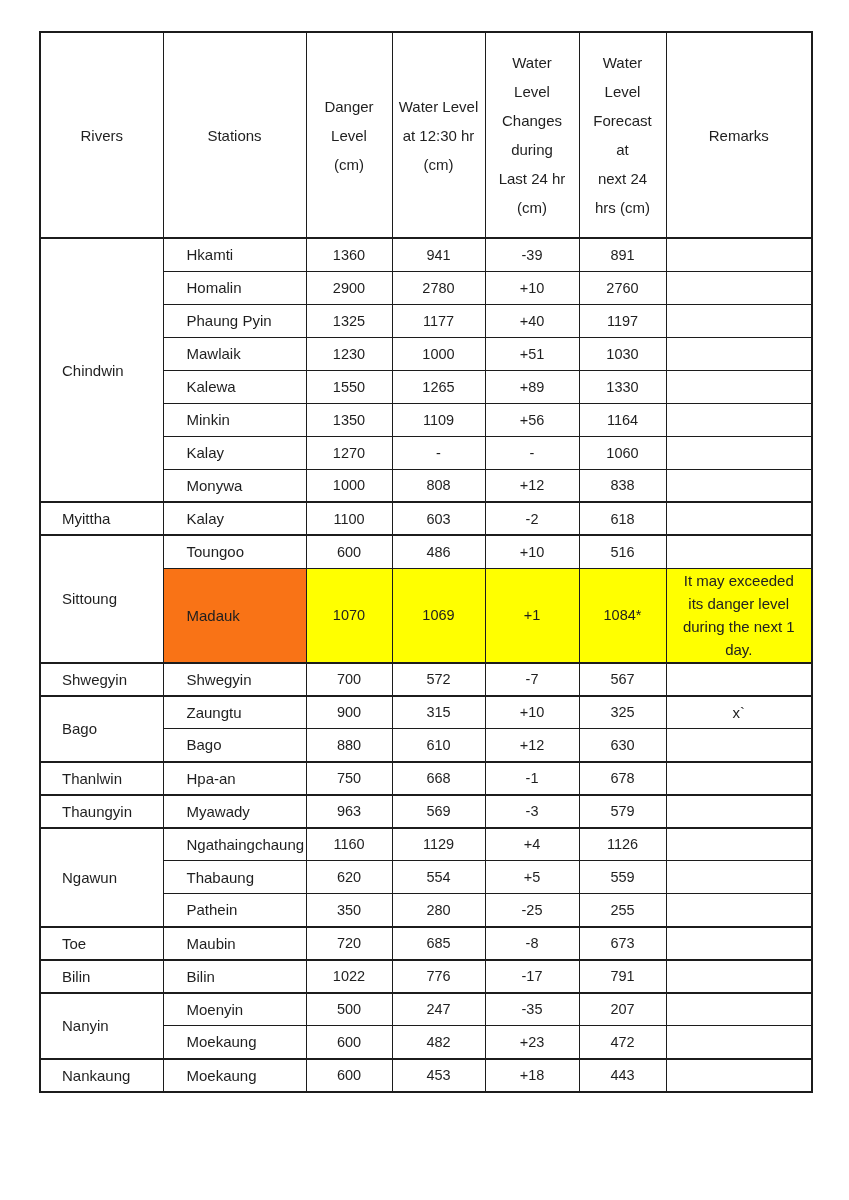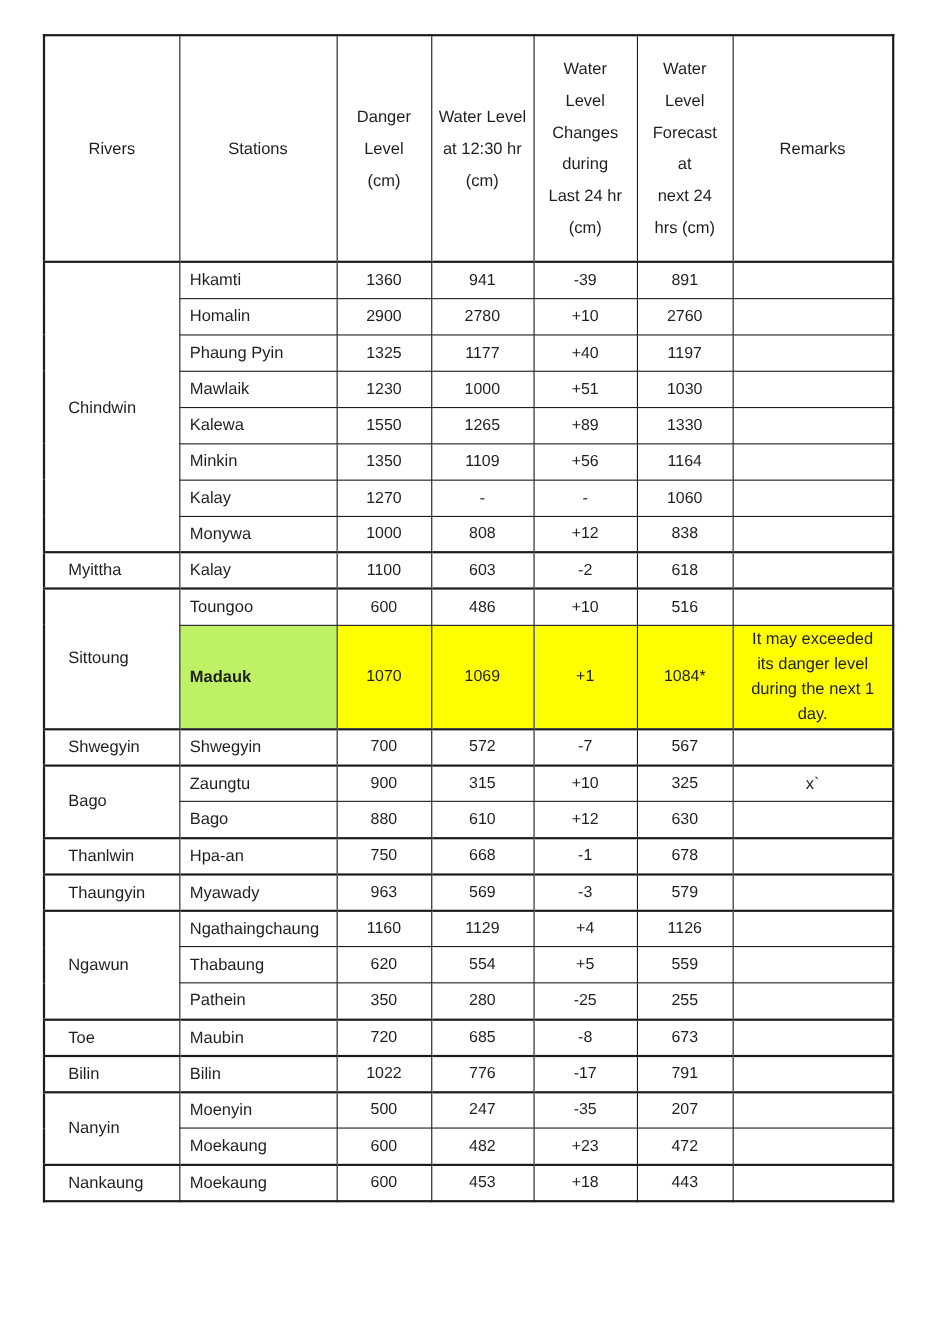--- a/index.html
+++ b/index.html
@@ -41,21 +41,21 @@
     font-weight: normal;
     border-bottom: 2px solid #1c1c1c;
     font-size: 15px;
   }
   thead th div { line-height: 29px; }
 
   tbody tr { height: 33px; }
   tbody tr.group-start td { border-top: 2px solid #1c1c1c; }
 
   td.river-cell   { text-align: left; padding-left: 21px; font-size: 15px; }
-  td.station-cell { text-align: left; padding-left: 9px; font-size: 15px; }
+  td.station-cell { text-align: left; padding-left: 23px; font-size: 15px; }
   td.num-cell     { text-align: center; }
   td.remark-cell  {
     text-align: center;
     font-size: 15px;
     line-height: 1.55;
     padding: 0 8px;
     color: #222222;
   }
 </style>
 </head>
@@ -189,21 +189,21 @@
         <tr class="group-start">
           <td rowspan="2" class="river-cell">Sittoung</td>
           <td class="station-cell">Toungoo</td>
           <td class="num-cell">600</td>
           <td class="num-cell">486</td>
           <td class="num-cell">+10</td>
           <td class="num-cell">516</td>
           <td class="remark-cell"></td>
         </tr>
         <tr>
-          <td class="station-cell" style="background: #bef264; font-weight: bold;">Madauk</td>
+          <td class="station-cell" style="background: #f97316;">Madauk</td>
           <td class="num-cell" style="background: rgb(255, 255, 0);">1070</td>
           <td class="num-cell" style="background: rgb(255, 255, 0);">1069</td>
           <td class="num-cell" style="background: rgb(255, 255, 0);">+1</td>
           <td class="num-cell" style="background: rgb(255, 255, 0);">1084*</td>
           <td class="remark-cell" style="background: rgb(255, 255, 0);">It may exceeded its danger level during the next 1 day.</td>
         </tr>
         <tr class="group-start">
           <td rowspan="1" class="river-cell">Shwegyin</td>
           <td class="station-cell">Shwegyin</td>
           <td class="num-cell">700</td>

